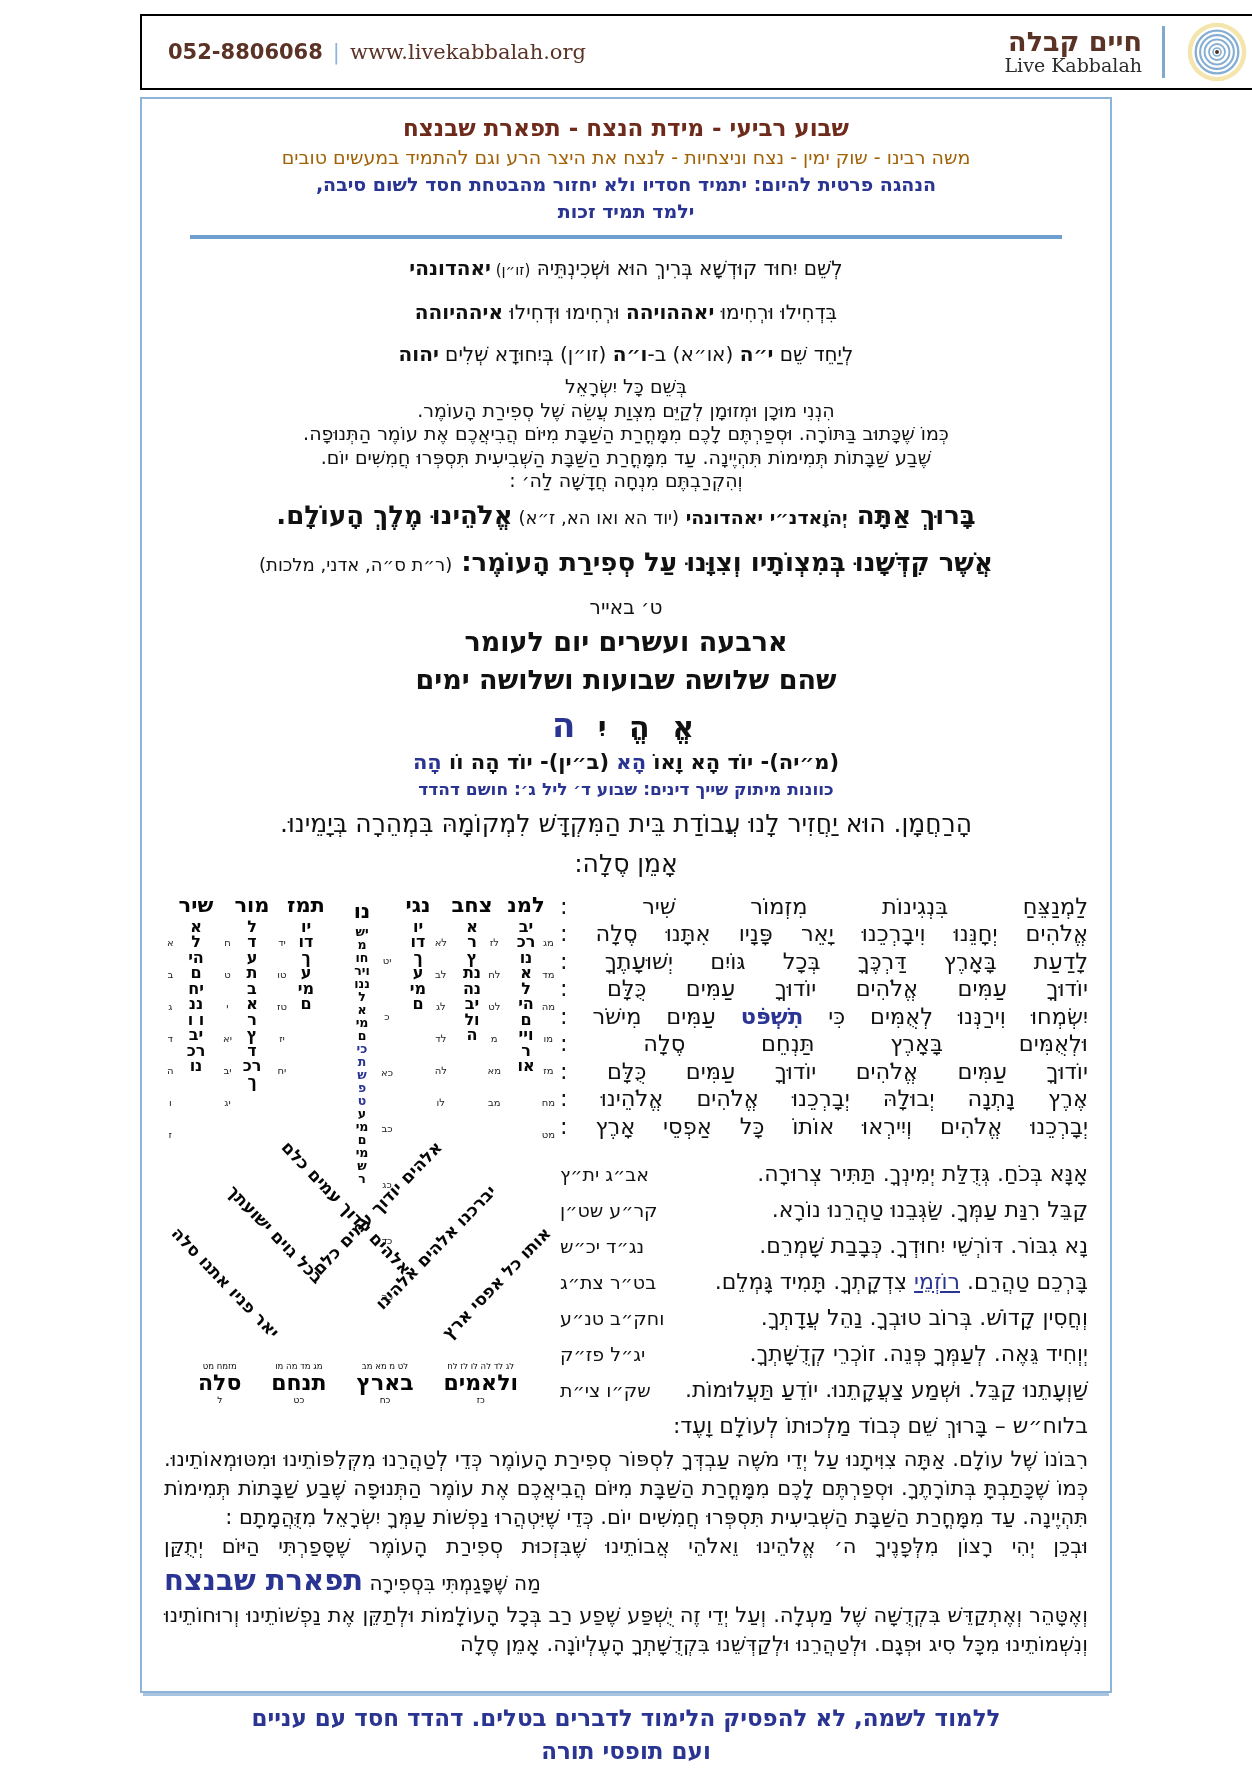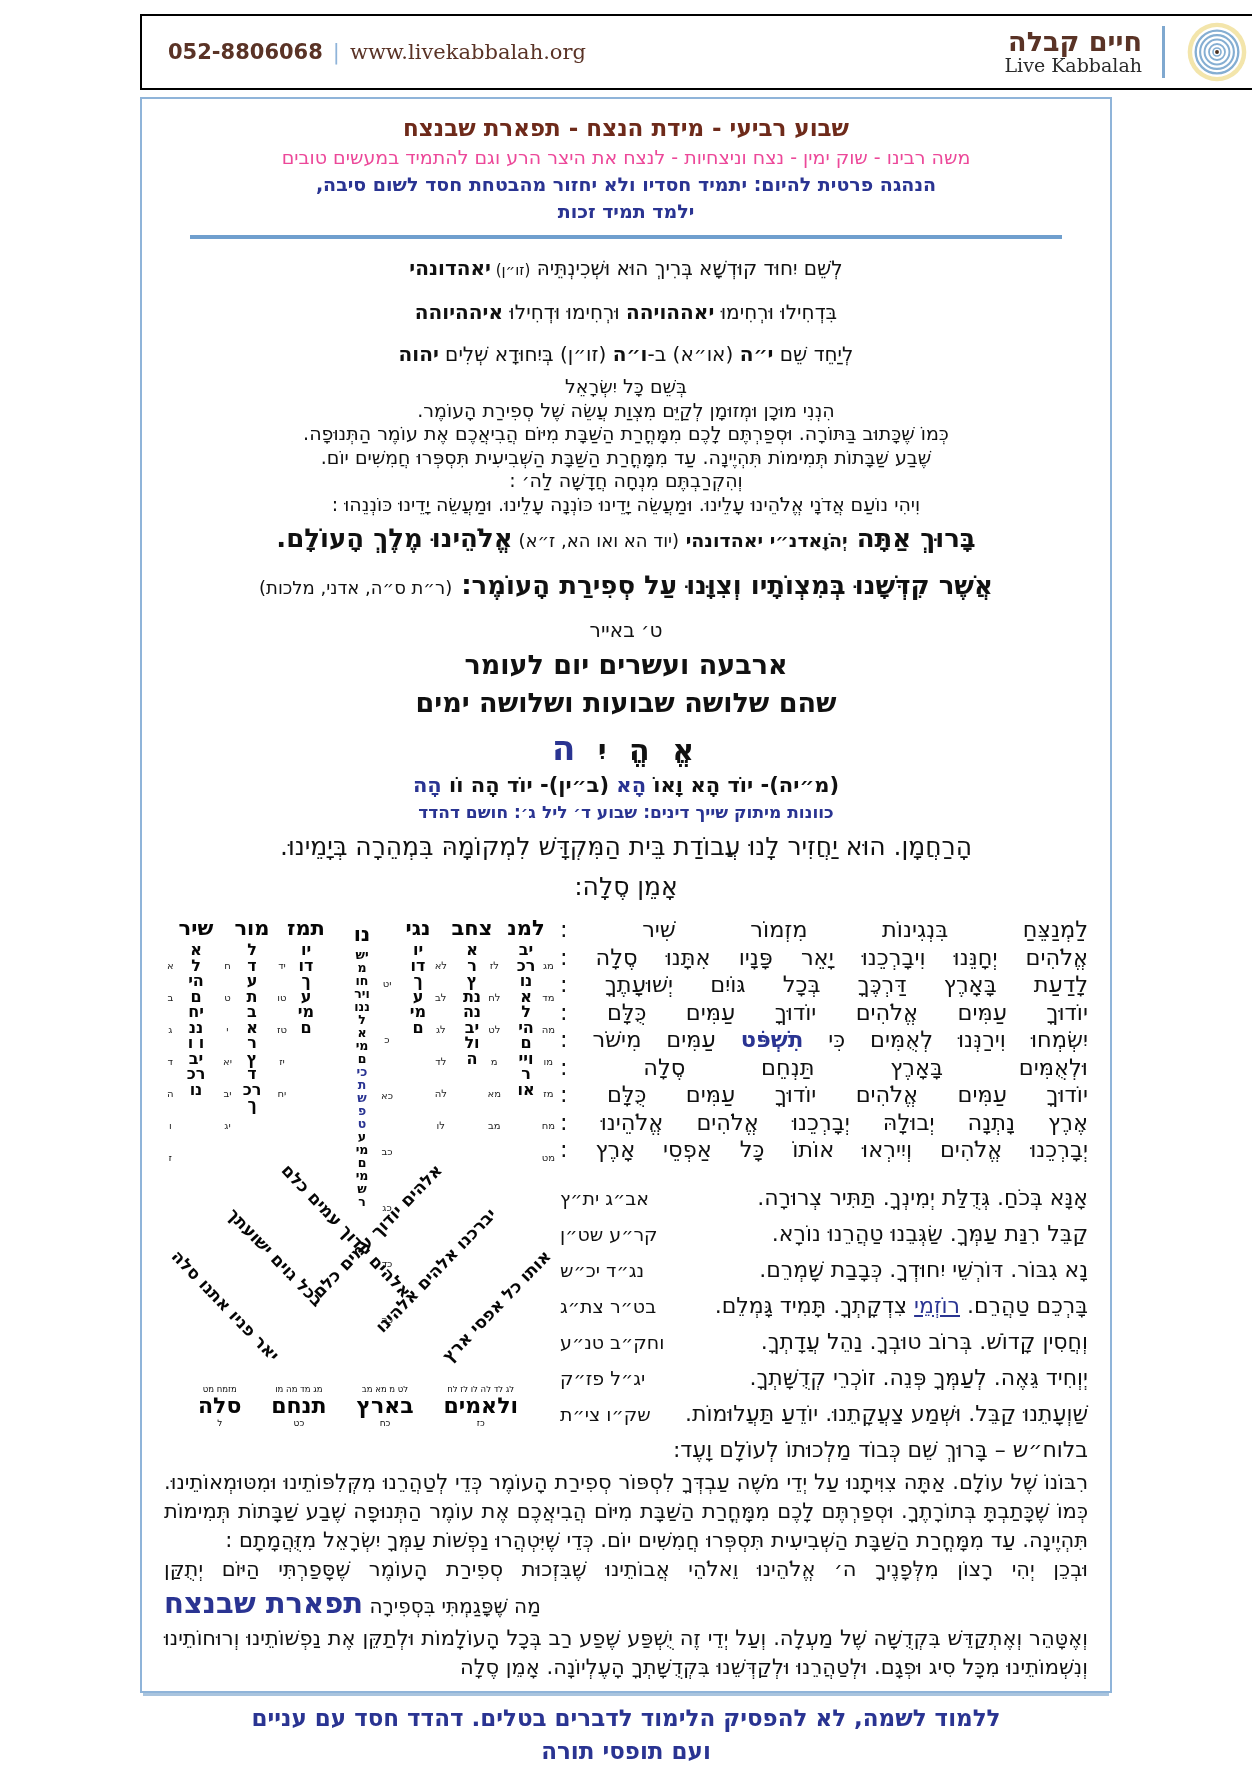--- a/index.html
+++ b/index.html
@@ -19,21 +19,21 @@
   .brand-en{font-size:19px;color:#2b2b2b;font-family:"DejaVu Serif",serif;}
   .brand-bar{width:3px;height:52px;background:#7fa8cf;}
   .logo{width:64px;height:64px;}
 
   
   .box{position:absolute;left:140px;top:97px;width:972px;height:1596px;border:2px solid #8fb4d9;
        box-sizing:border-box;background:#fff;padding:14px 22px 0 22px;
        box-shadow:0 6px 0 -3px #a9c4de;}
   .c{text-align:center;}
   .t1{font-size:23px;font-weight:bold;color:#6e2a1a;line-height:30px;}
-  .t2{font-size:19px;color:#ec4899;line-height:28px;}
+  .t2{font-size:19px;color:#a16207;line-height:28px;}
   .t3{font-size:19px;font-weight:bold;color:#2a3492;line-height:27px;}
   .rule{height:4px;background:#6f9fce;margin:10px 26px 8px 26px;}
 
   .yich-top{font-size:20px;line-height:42px;}
   .yich-rest{font-size:19px;line-height:23.5px;}
   .gname{font-weight:bold;font-size:20px;}
   .small-paren{font-size:15px;}
 
   .bless{font-size:26px;font-weight:bold;line-height:45px;text-align:center;}
   .bless .nm{font-size:19px;}
@@ -129,21 +129,20 @@
     <div class="rule"></div>
 
     <div class="c yich-top"><span>לְשֵׁם יִחוּד קוּדְשָׁא בְּרִיךְ הוּא וּשְׁכִינְתֵּיהּ </span><span class="small-paren">(זו״ן) </span><span class="gname">יאהדונהי</span></div>
     <div class="c yich-top"><span>בִּדְחִילוּ וּרְחִימוּ </span><span class="gname">יאההויהה</span><span> וּרְחִימוּ וּדְחִילוּ </span><span class="gname">איההיוהה</span></div>
     <div class="c yich-top"><span>לְיַחֵד שֵׁם </span><span class="gname">י״ה</span><span> (או״א) ב-</span><span class="gname">ו״ה</span><span> (זו״ן) בְּיִחוּדָא שְׁלִים </span><span class="gname">יהוה</span></div>
     <div class="c yich-rest">בְּשֵׁם כָּל יִשְׂרָאֵל</div>
     <div class="c yich-rest">הִנְנִי מוּכָן וּמְזוּמָן לְקַיֵּם מִצְוַת עֲשֵׂה שֶׁל סְפִירַת הָעוֹמֶר.</div>
     <div class="c yich-rest">כְּמוֹ שֶׁכָּתוּב בַּתּוֹרָה. וּסְפַרְתֶּם לָכֶם מִמָּחֳרַת הַשַּׁבָּת מִיּוֹם הֲבִיאֲכֶם אֶת עוֹמֶר הַתְּנוּפָה.</div>
     <div class="c yich-rest">שֶׁבַע שַׁבָּתוֹת תְּמִימוֹת תִּהְיֶינָה. עַד מִמָּחֳרַת הַשַּׁבָּת הַשְּׁבִיעִית תִּסְפְּרוּ חֲמִשִּׁים יוֹם.</div>
     <div class="c yich-rest">וְהִקְרַבְתֶּם מִנְחָה חֲדָשָׁה לַה׳ :</div>
-    <div class="c yich-rest">וִיהִי נוֹעַם אֲדֹנָי אֱלֹהֵינוּ עָלֵינוּ. וּמַעֲשֵׂה יָדֵינוּ כּוֹנְנָה עָלֵינוּ. וּמַעֲשֵׂה יָדֵינוּ כּוֹנְנֵהוּ :</div>
 
     <div class="c bless"><span>בָּרוּךְ אַתָּה </span><span class="nm">יְהֹוָאדנ״י יאהדונהי </span><span class="pr">(יוד הא ואו הא, ז״א) </span><span>אֱלֹהֵינוּ מֶלֶךְ הָעוֹלָם.</span></div>
     <div class="c bless"><span>אֲשֶׁר קִדְּשָׁנוּ בְּמִצְוֹתָיו וְצִוָּנוּ עַל סְפִירַת הָעוֹמֶר: </span><span class="pr">(ר״ת ס״ה, אדני, מלכות)</span></div>
 
     <div class="c date">ט׳ באייר</div>
     <div class="c count">ארבעה ועשרים יום לעומר</div>
     <div class="c count">שהם שלושה שבועות ושלושה ימים</div>
     <div class="c ehyeh"><span>אֱ הֱ יִ </span><span class="blue">ה</span></div>
     <div class="c milui"><span class="pr">(מ״יה)- יוֹד הָא וָאוֹ </span><span class="blue">הָא</span><span class="pr"> (ב״ין)- יוֹד הָה וֹו </span><span class="blue">הָה</span></div>
     <div class="c kav">כוונות מיתוק שייך דינים: שבוע ד׳ ליל ג׳: חושם דהדד</div>

